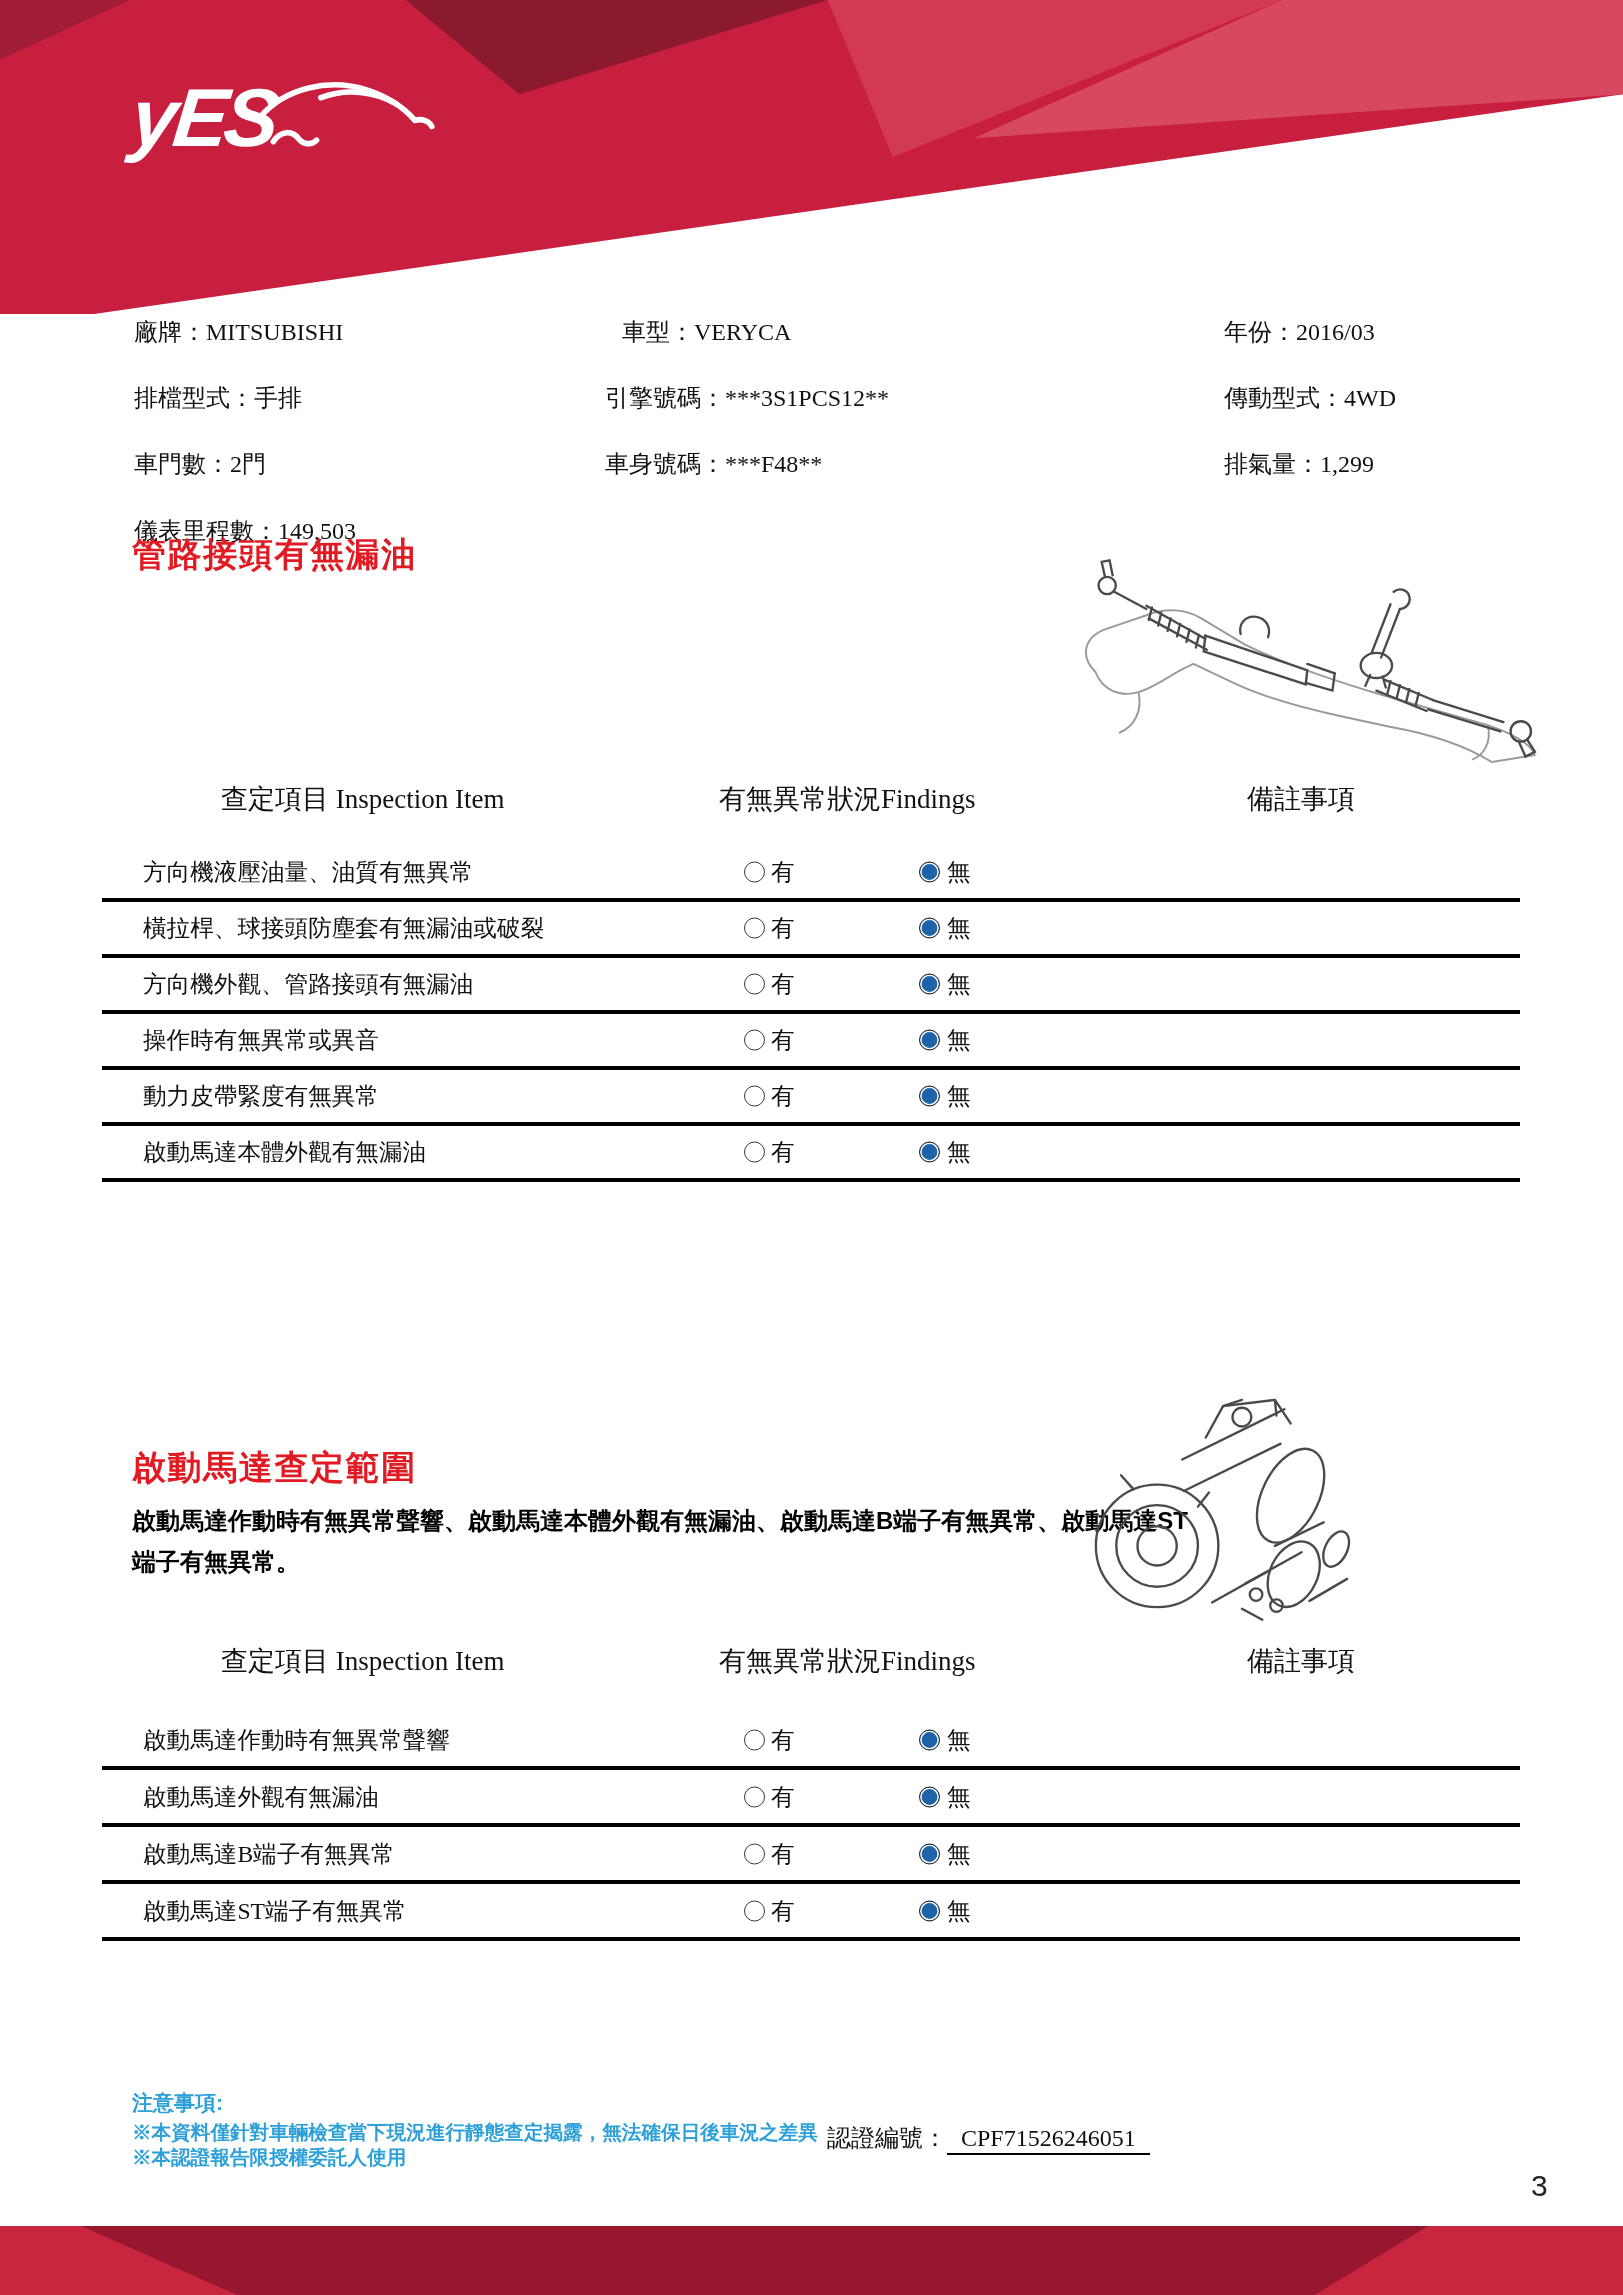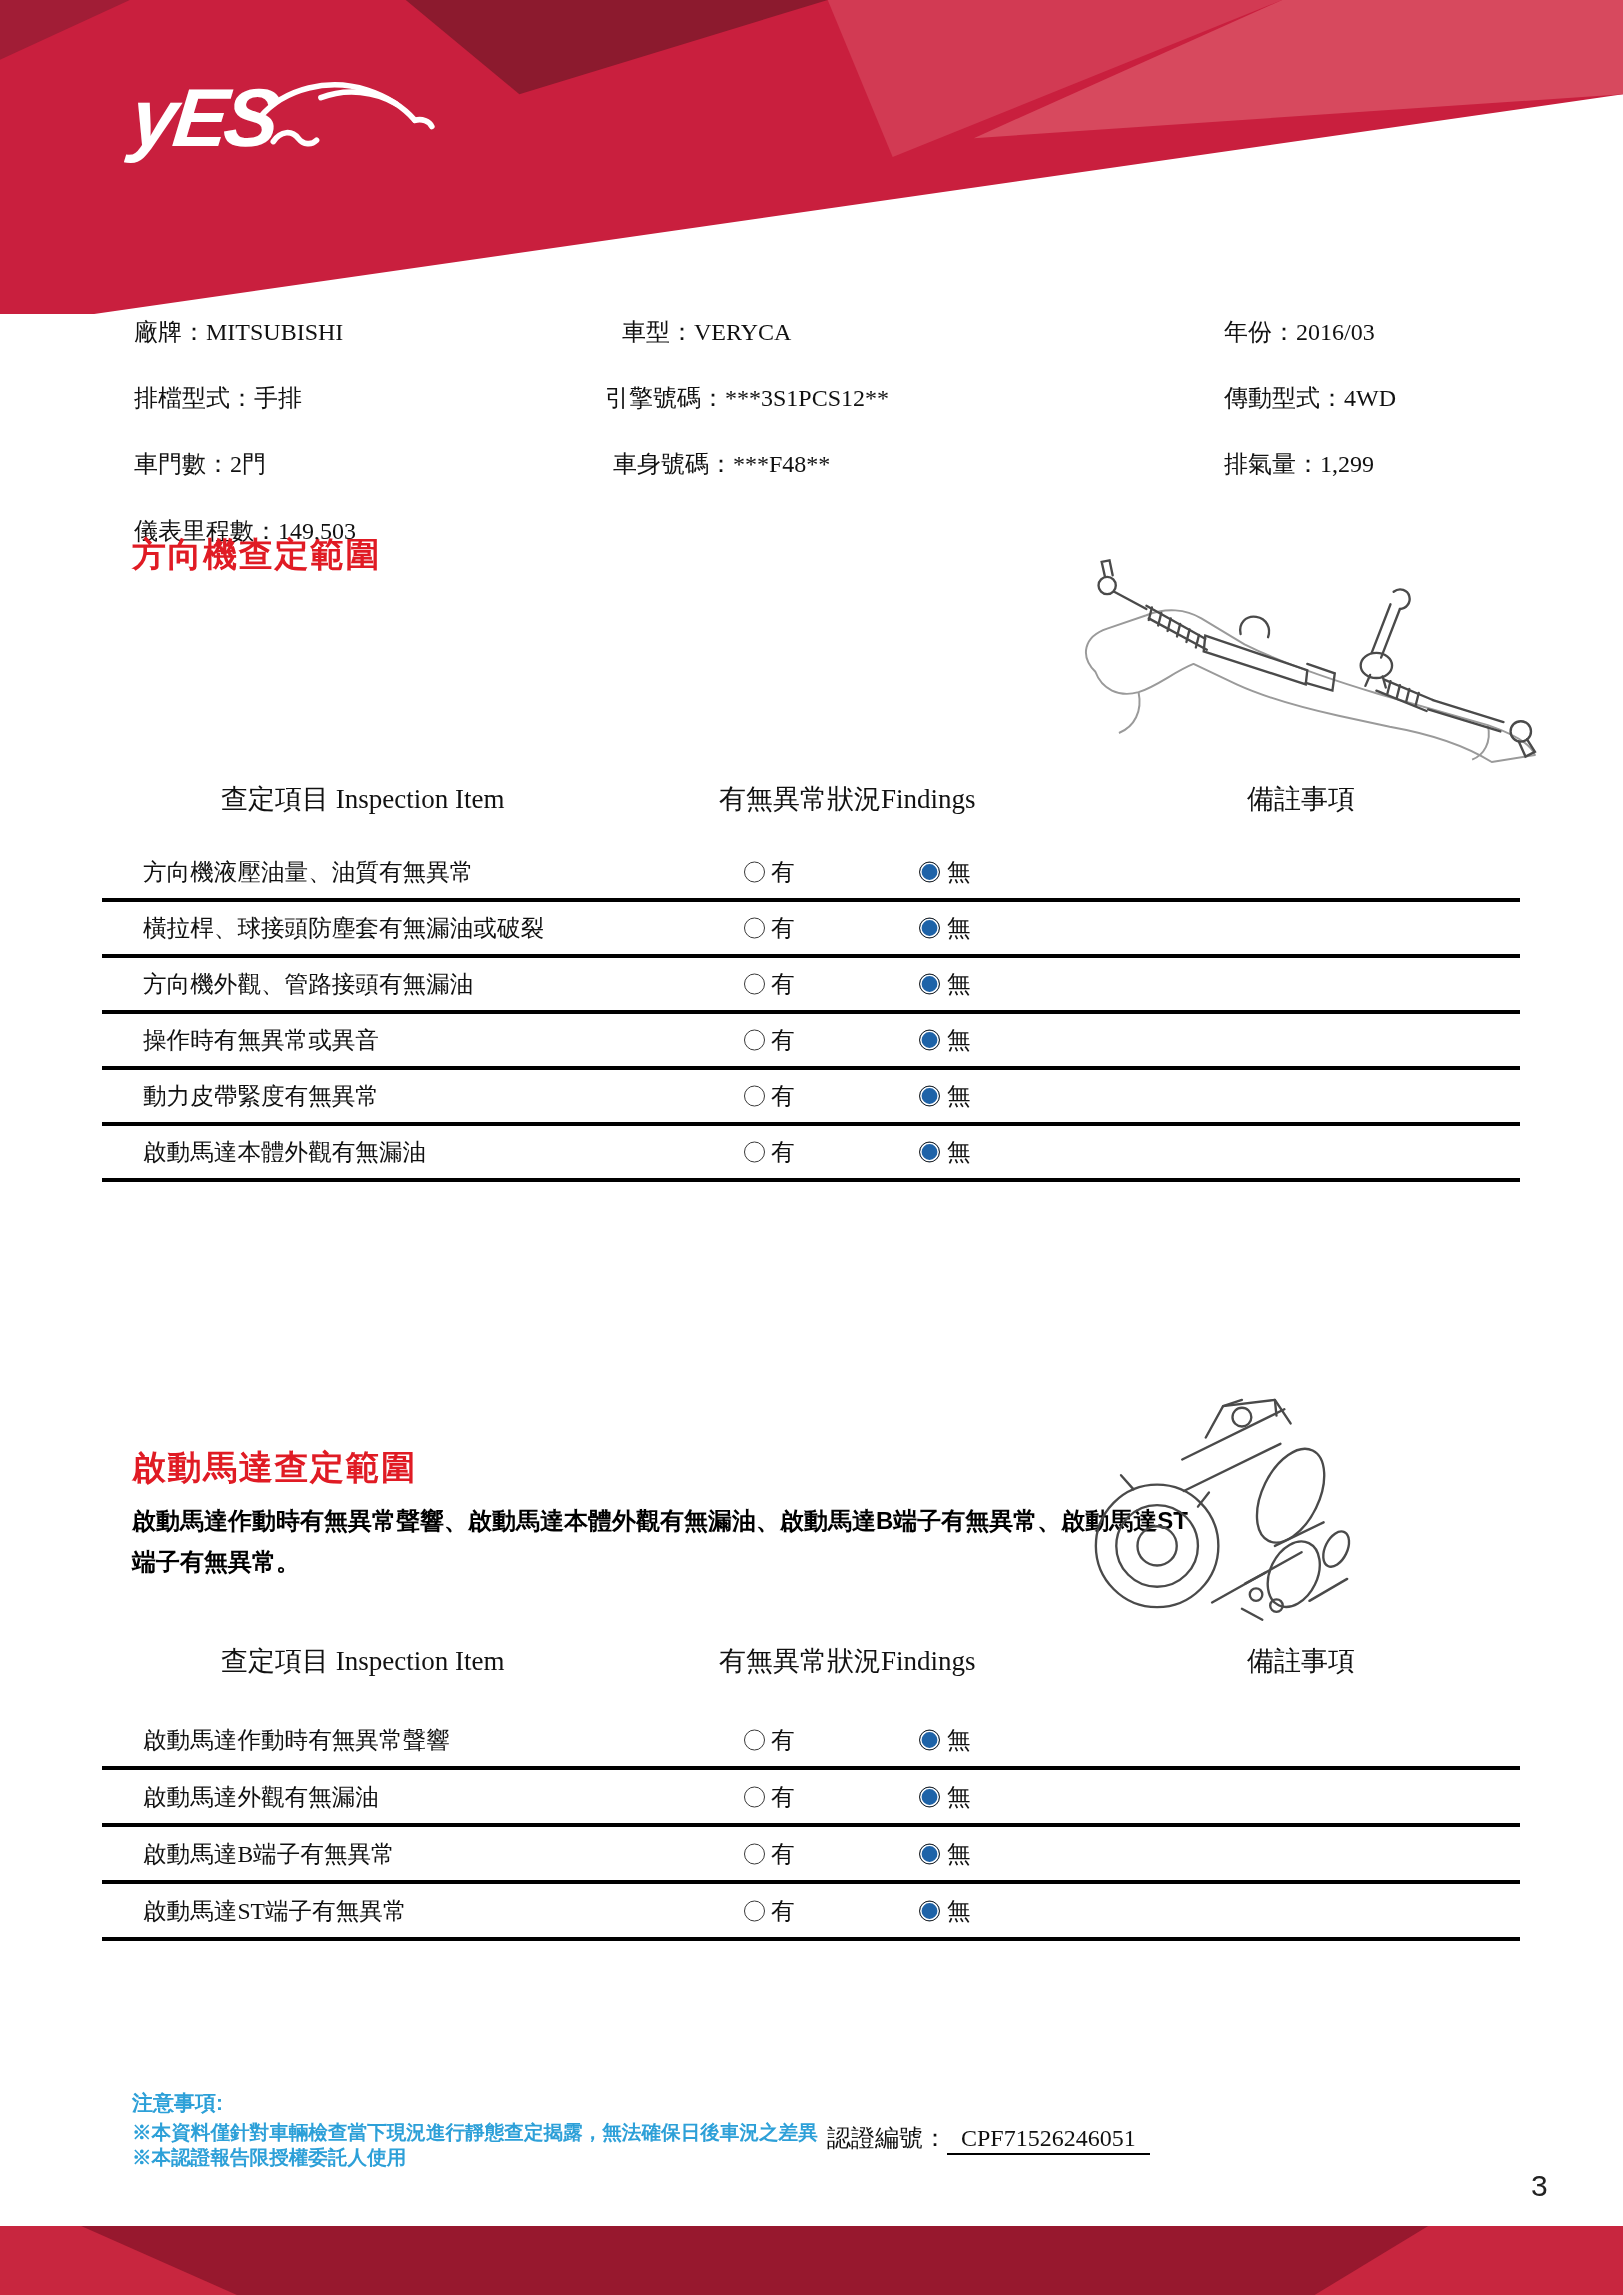--- a/index.html
+++ b/index.html
@@ -88,28 +88,28 @@
   </div>
 
   <div>
     <div class="info-line" style="left:134px;top:316px;"><span class="info-label">廠牌</span><span>MITSUBISHI</span></div>
     <div class="info-line" style="left:134px;top:382px;"><span class="info-label">排檔型式</span><span>手排</span></div>
     <div class="info-line" style="left:134px;top:448px;"><span class="info-label">車門數</span><span>2門</span></div>
     <div class="info-line" style="left:134px;top:515px;"><span class="info-label">儀表里程數</span><span>149,503</span></div>
 
     <div class="info-line" style="left:605px;top:316px;margin-left:17px;"><span class="info-label">車型</span><span>VERYCA</span></div>
     <div class="info-line" style="left:605px;top:382px;"><span class="info-label">引擎號碼</span><span>***3S1PCS12**</span></div>
-    <div class="info-line" style="left:605px;top:448px;margin-left:8px;"><span class="info-label">車身號碼</span><span>***F48**</span></div>
+    <div class="info-line" style="left:605px;top:448px;"><span class="info-label">車身號碼</span><span>***F48**</span></div>
 
     <div class="info-line" style="left:1224px;top:316px;"><span class="info-label">年份</span><span>2016/03</span></div>
     <div class="info-line" style="left:1224px;top:382px;"><span class="info-label">傳動型式</span><span>4WD</span></div>
     <div class="info-line" style="left:1224px;top:448px;"><span class="info-label">排氣量</span><span>1,299</span></div>
   </div>
 
-  <div class="sec-title" style="left:132px;top:532px;">方向機查定範圍</div>
+  <div class="sec-title" style="left:132px;top:532px;">管路接頭有無漏油</div>
 
   <div class="illus" style="left:1064px;top:546px;">
     <svg width="518" height="228" viewBox="0 0 660 290">
       <g fill="none" stroke="#9a9a9a" stroke-width="2.5" stroke-linejoin="round">
         <path d="M40,160 C20,140 25,115 55,105 L105,88 C130,78 155,80 175,92 L230,125 C280,150 340,170 400,188 L540,228 C575,240 595,252 600,266 L545,275 C505,250 460,238 415,230 L350,216 C300,205 255,192 220,176 L165,150 C140,160 120,178 95,186 C70,193 48,182 40,160 Z"></path>
         <path d="M95,186 C100,210 90,230 70,238"></path>
         <path d="M540,228 C545,250 535,266 520,272"></path>
       </g>
       <g fill="none" stroke="#4a4a4a" stroke-width="3" stroke-linecap="round">
         <circle cx="55" cy="50" r="11"></circle>

